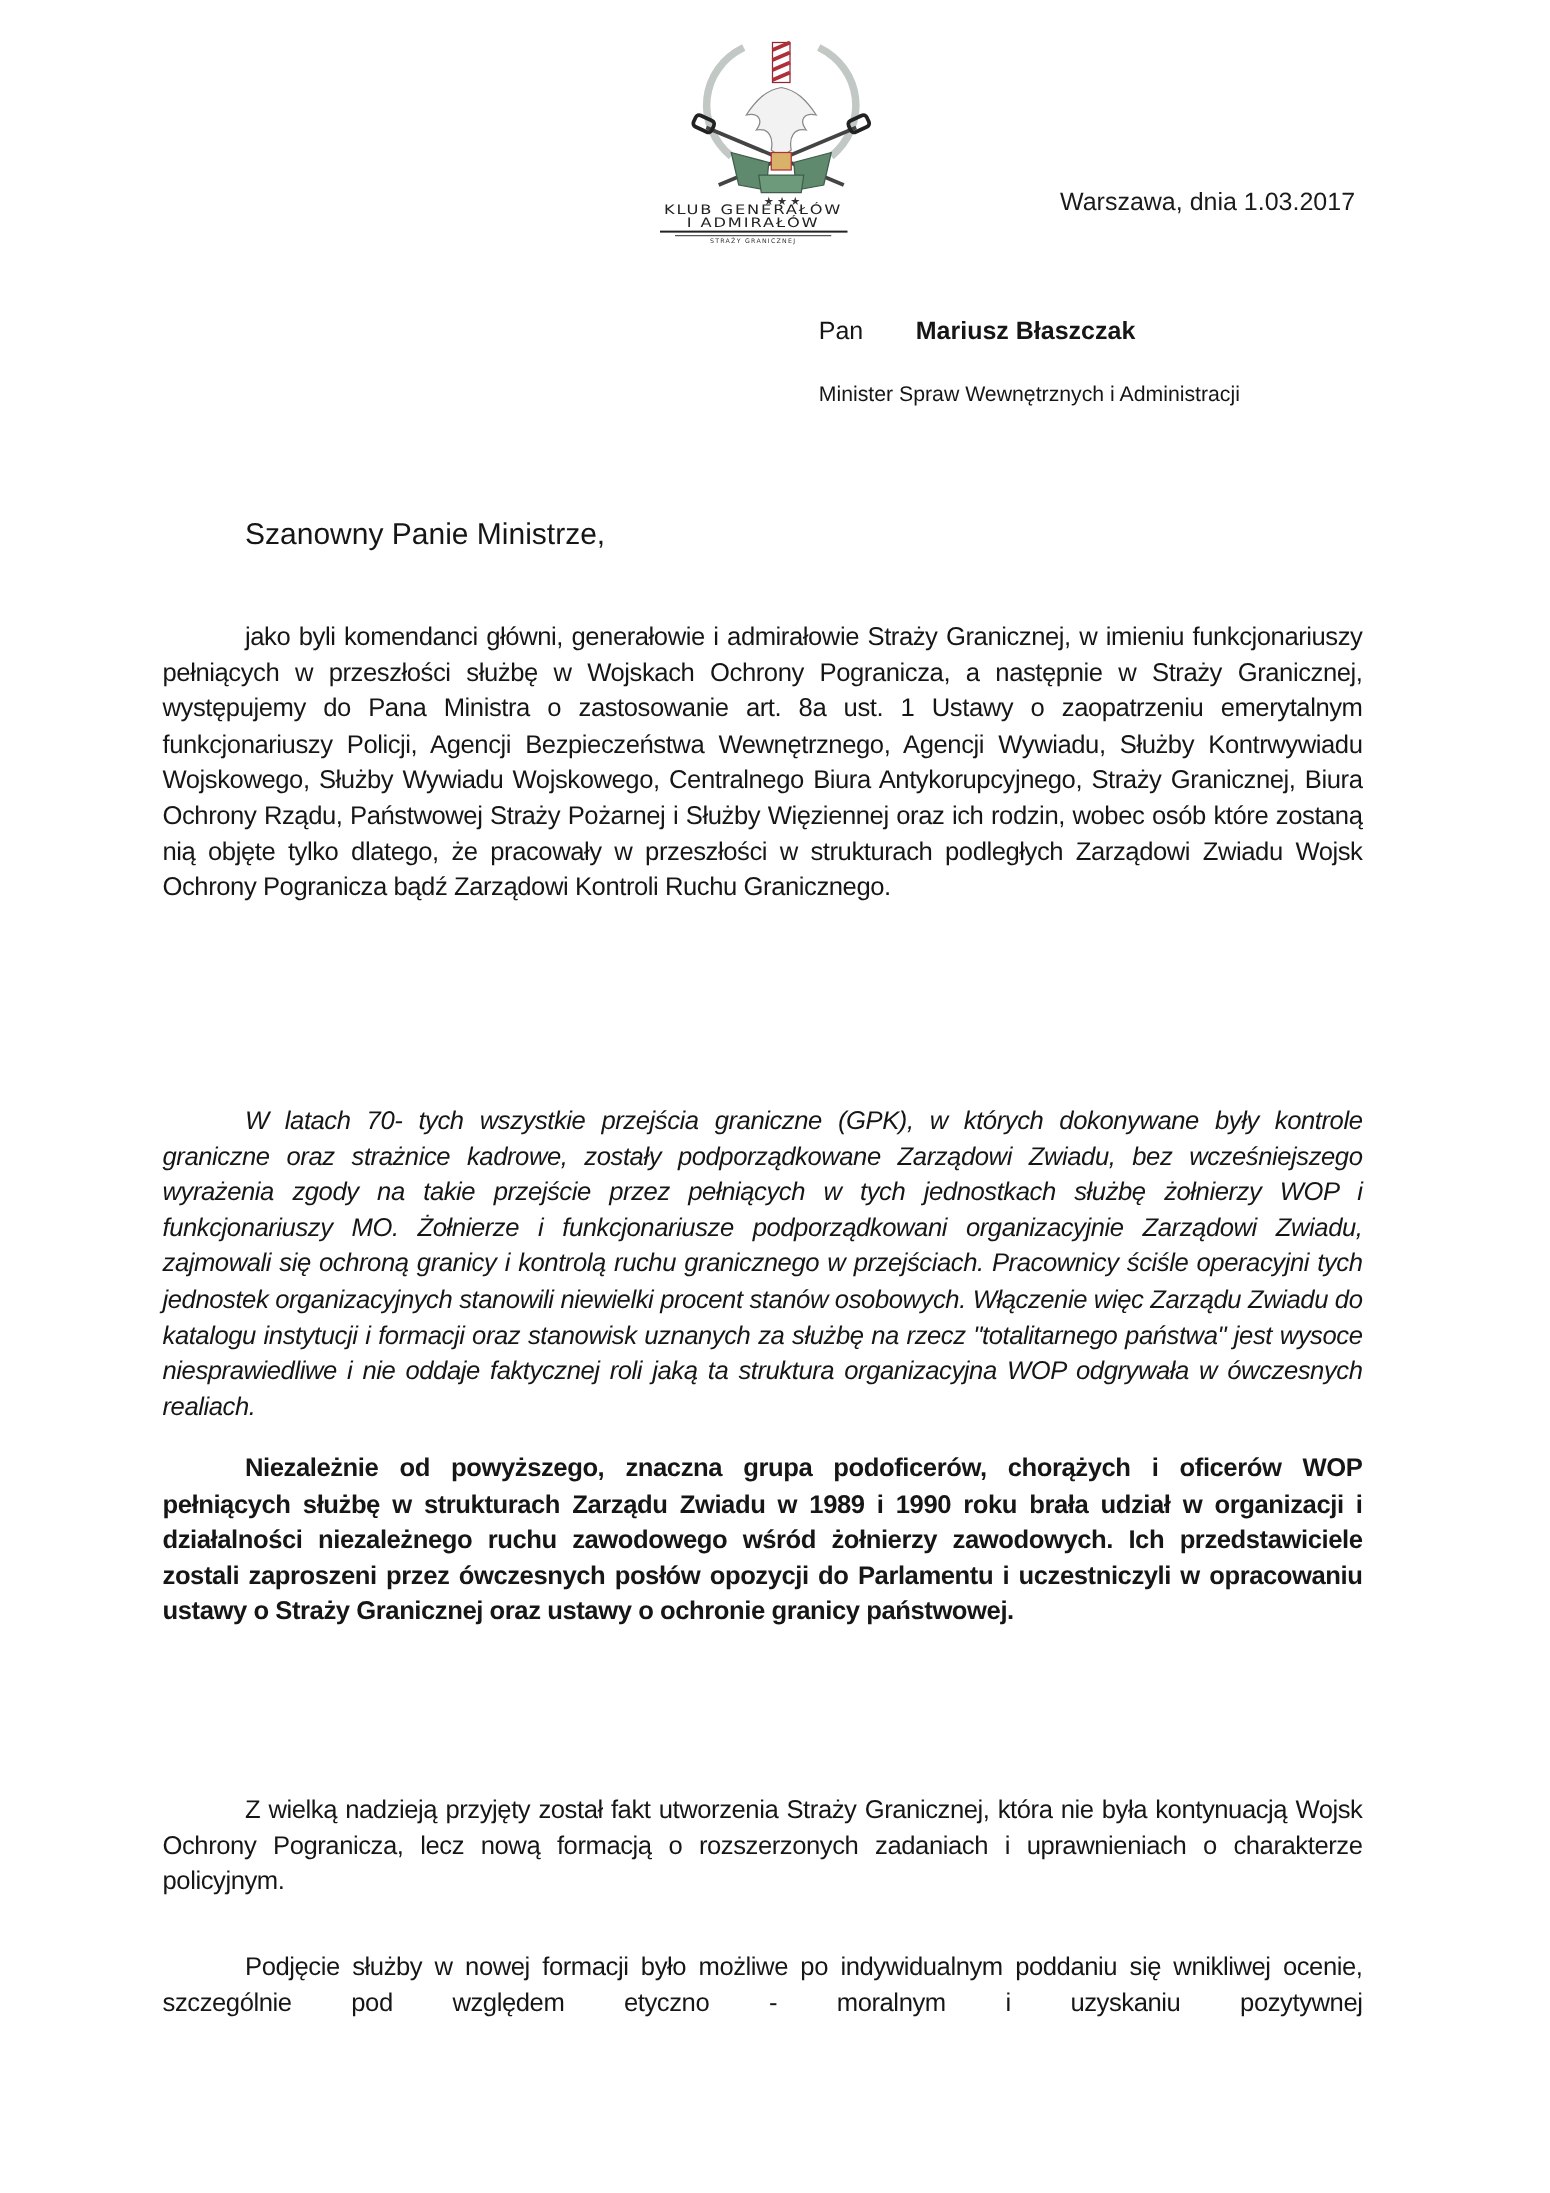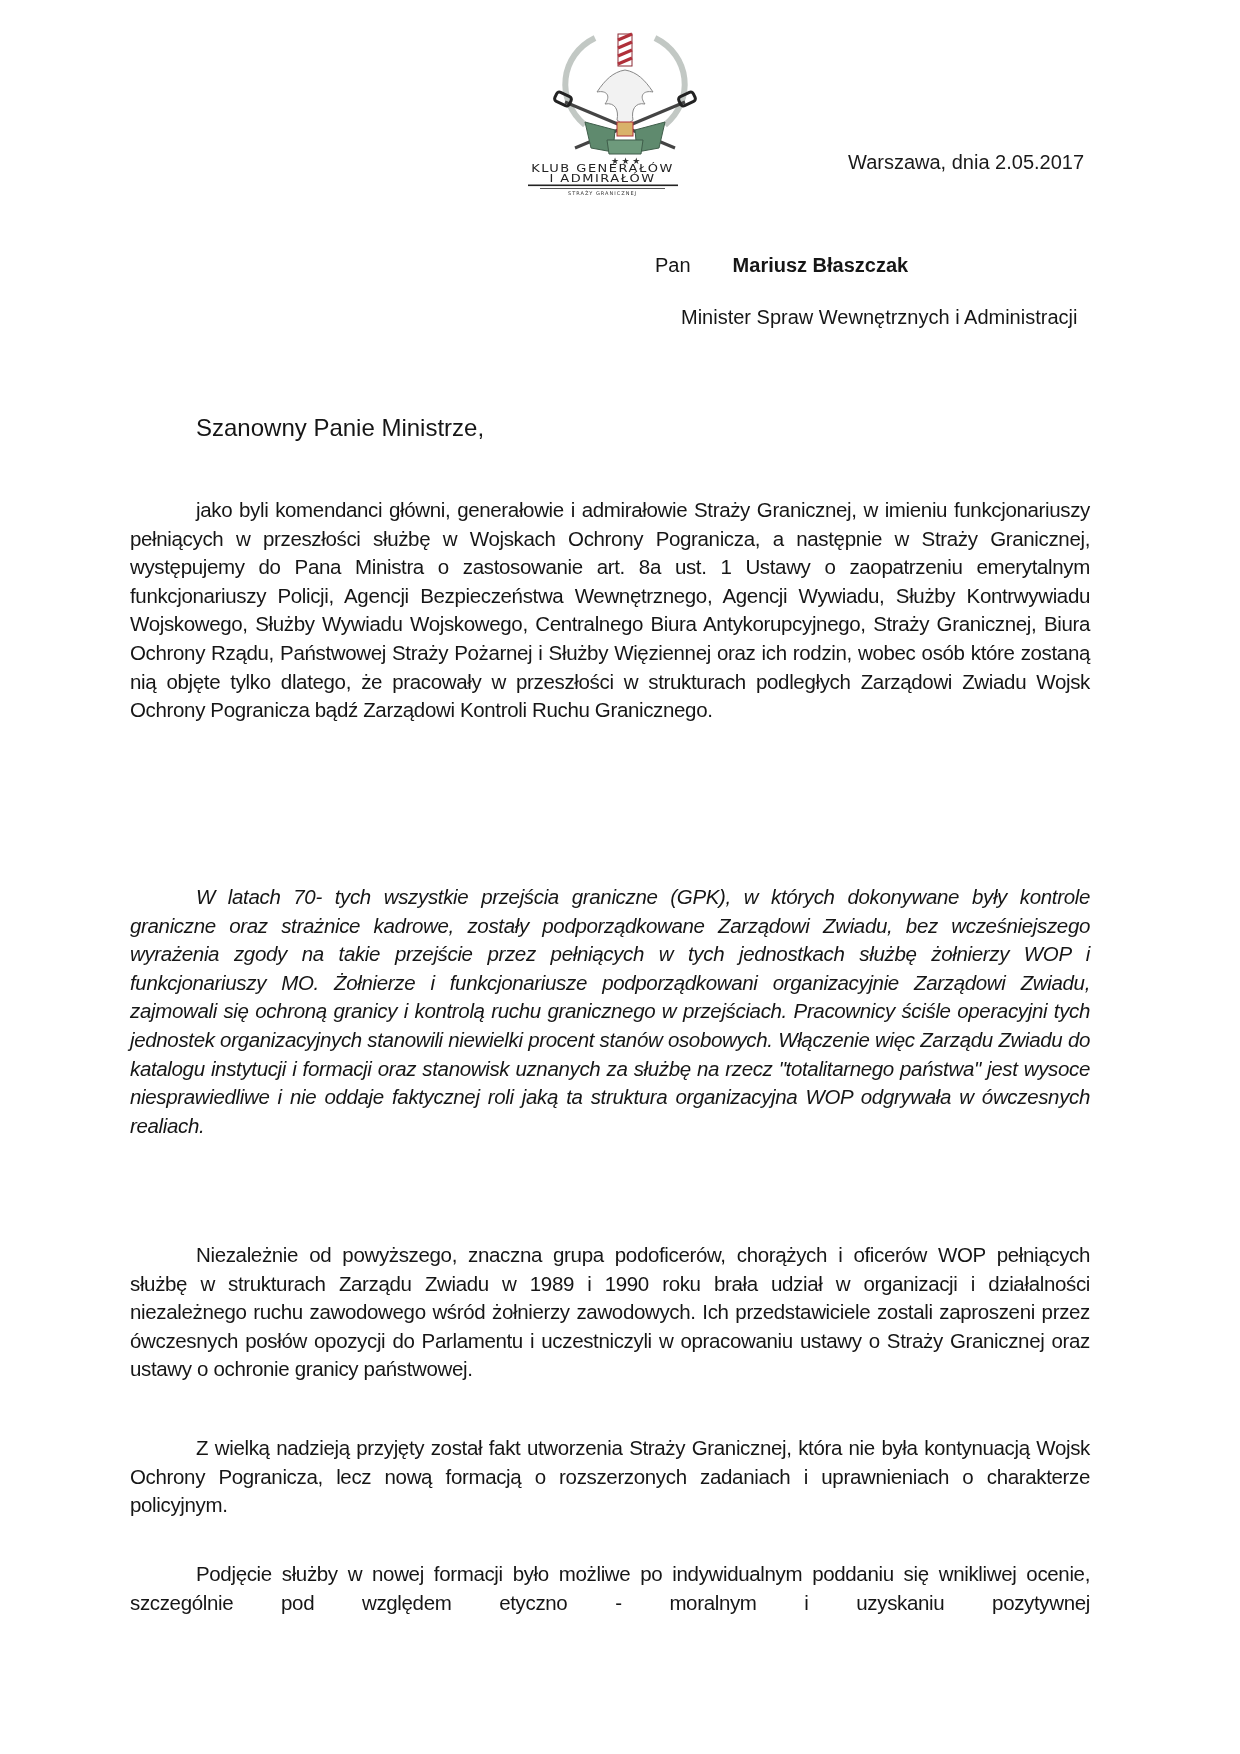--- a/index.html
+++ b/index.html
@@ -22,35 +22,35 @@
     .club-sub {
       position: absolute; left: 540px; top: 188px; width: 125px; text-align: center;
       font-family: "DejaVu Sans", sans-serif; font-size: 5px; letter-spacing: 1px; color: #333;
       border-top: 1px solid #555; padding-top: 1px;
     }
 
     .date-line { position: absolute; left: 848px; top: 151px; font-size: 20px; color: #1a1a1a; }
 
     .recipient-name { position: absolute; left: 655px; top: 254px; font-size: 20px; }
     .recipient-name b { font-weight: bold; margin-left: 6px; padding-left: 36px; }
-    .recipient-title { position: absolute; left: 655px; top: 306px; font-size: 20px; margin-left: 26px; }
+    .recipient-title { position: absolute; left: 655px; top: 306px; font-size: 17px; }
 
     .salutation { position: absolute; left: 196px; top: 414px; font-size: 24px; font-stretch: condensed; }
 
     .body-text {
       position: absolute; left: 130px; width: 960px;
       font-size: 20.5px; line-height: 28.6px; text-align: justify;
       letter-spacing: -0.35px; word-spacing: 0px;
     }
     .body-text p { margin: 0; text-indent: 66px; }
 
     .p1 { top: 468px; margin-top: 28px; }
     .p2 { top: 756px; }
     .p3 { top: 883px; font-style: italic; }
-    .p4 { top: 1241px; }
+    .p4 { top: 1161px; font-weight: bold; }
     .p5 { top: 1434px; }
     .p6 { top: 1560px; }
   </style>
 </head>
 <body>
 
 <div class="page">
 
   <div class="emblem">
     <svg width="200" height="135" viewBox="0 0 200 135">
@@ -76,21 +76,21 @@
 
       <text x="86" y="134" font-size="9" fill="#333">★ ★ ★</text>
     </svg>
   </div>
   <div class="club-name">
     <span>KLUB GENERAŁÓW</span>
     <span class="l2">I ADMIRAŁÓW</span>
   </div>
   <div class="club-sub">STRAŻY GRANICZNEJ</div>
 
-  <div class="date-line">Warszawa, dnia 2.05.2017</div>
+  <div class="date-line">Warszawa, dnia 1.03.2017</div>
 
   <div class="recipient-name">
     <span>Pan</span><b>Mariusz Błaszczak</b>
   </div>
   <div class="recipient-title">Minister Spraw Wewnętrznych i Administracji</div>
 
   <div class="salutation">Szanowny Panie Ministrze,</div>
 
   <div class="body-text p1">
       <p>jako byli komendanci główni, generałowie i admirałowie Straży Granicznej, w imieniu funkcjonariuszy pełniących w przeszłości służbę w Wojskach Ochrony Pogranicza, a następnie w Straży Granicznej, występujemy do Pana Ministra o zastosowanie art. 8a ust. 1 Ustawy o zaopatrzeniu emerytalnym funkcjonariuszy Policji, Agencji Bezpieczeństwa Wewnętrznego, Agencji Wywiadu, Służby Kontrwywiadu Wojskowego, Służby Wywiadu Wojskowego, Centralnego Biura Antykorupcyjnego, Straży Granicznej, Biura Ochrony Rządu, Państwowej Straży Pożarnej i Służby Więziennej oraz ich rodzin, wobec osób które zostaną nią objęte tylko dlatego, że pracowały w przeszłości w strukturach podległych Zarządowi Zwiadu Wojsk Ochrony Pogranicza bądź Zarządowi Kontroli Ruchu Granicznego.</p>

